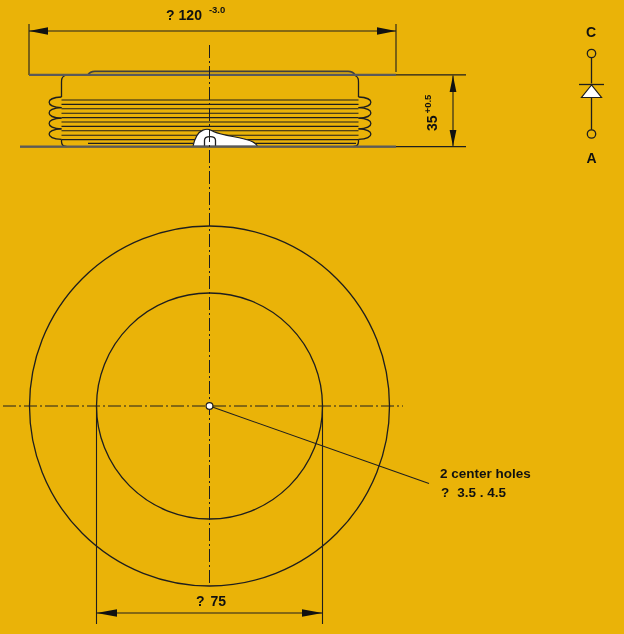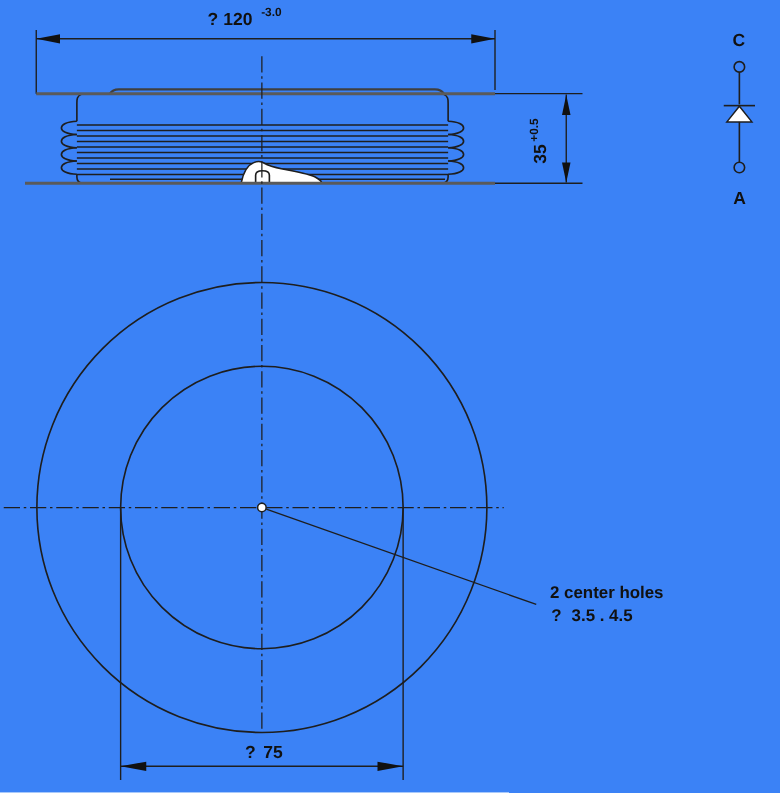--- a/index.html
+++ b/index.html
@@ -1,16 +1,16 @@
 <!DOCTYPE html>
 <html><head>
 <meta charset="utf-8">
 <style>
   html,body{margin:0;padding:0;background:#ffffff;}
-  .canvas{position:relative;width:624px;height:634px;background:#3b82f6;overflow:hidden;
+  .canvas{position:relative;width:624px;height:634px;background:#eab308;overflow:hidden;
           font-family:"Liberation Sans",sans-serif;}
   svg{display:block;}
   .thin  {stroke:#1e1e1e;stroke-width:1.1;fill:none;}
   .med   {stroke:#1e1e1e;stroke-width:1.3;fill:none;}
   .thick {stroke:#5a5a5a;stroke-width:2.4;fill:none;}
   .plateau{stroke:#3f3f3f;stroke-width:1.8;fill:none;}
   .cl    {stroke:#1e1e1e;stroke-width:1;stroke-dasharray:13 3 2 3;fill:none;}
   .arrow {fill:#111111;stroke:none;}
   .dim   {font-weight:bold;font-size:14px;fill:#111111;font-family:"Liberation Sans",sans-serif;}
   .sup   {font-size:9.5px;}

